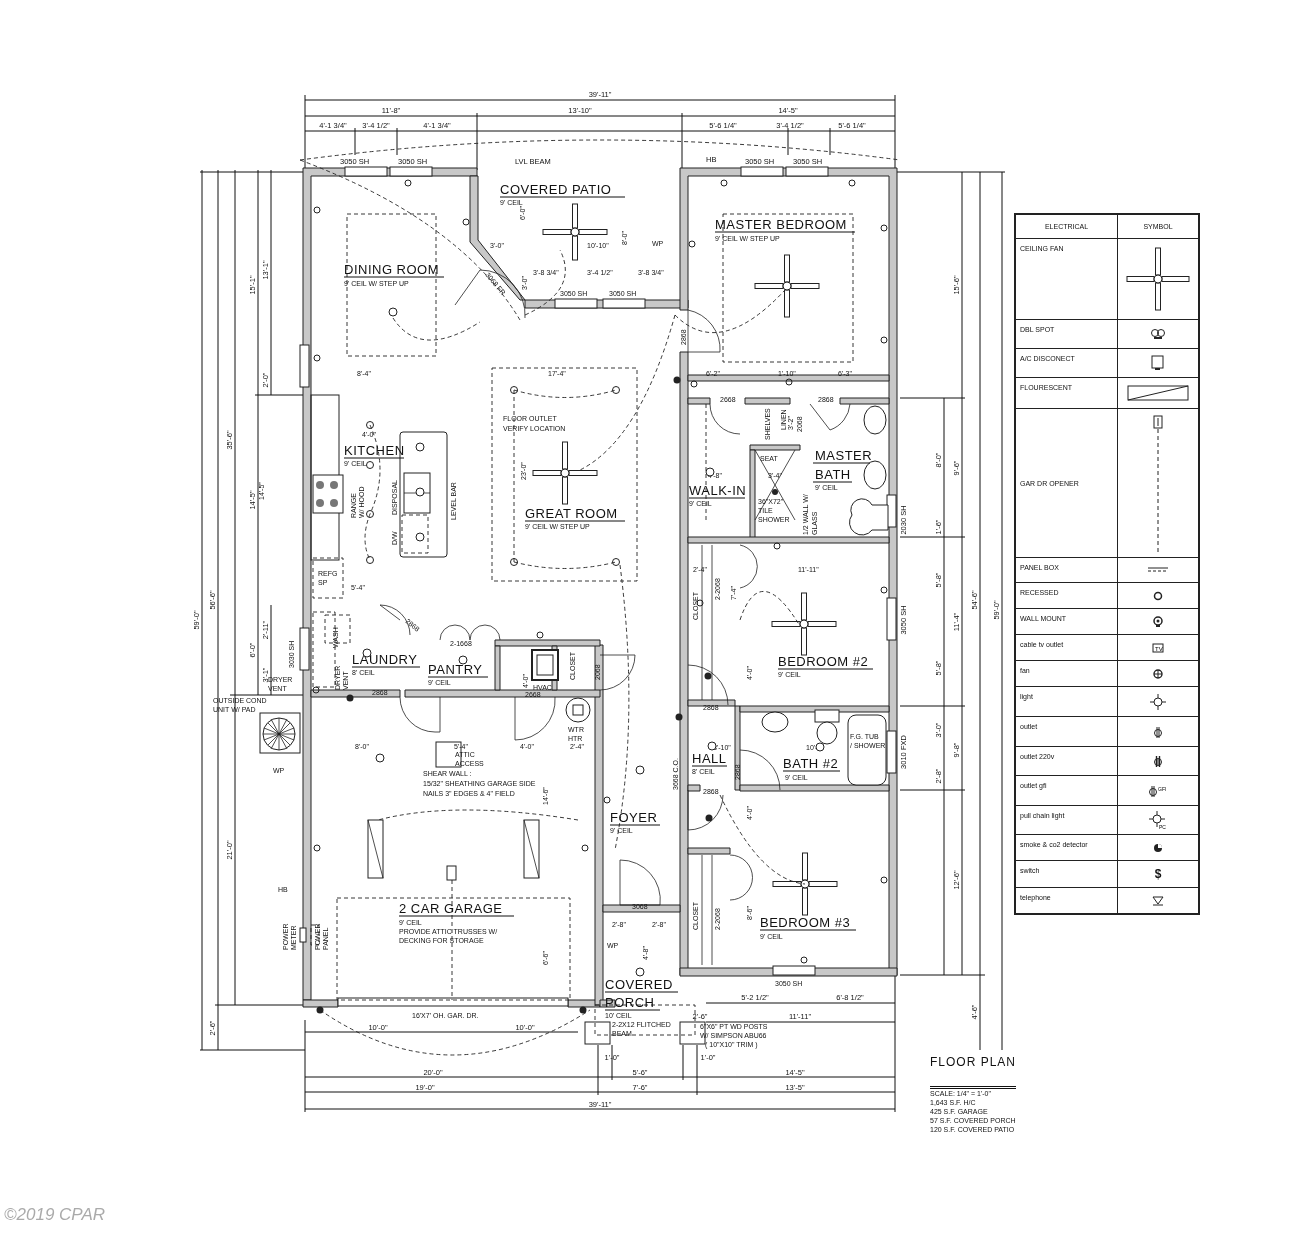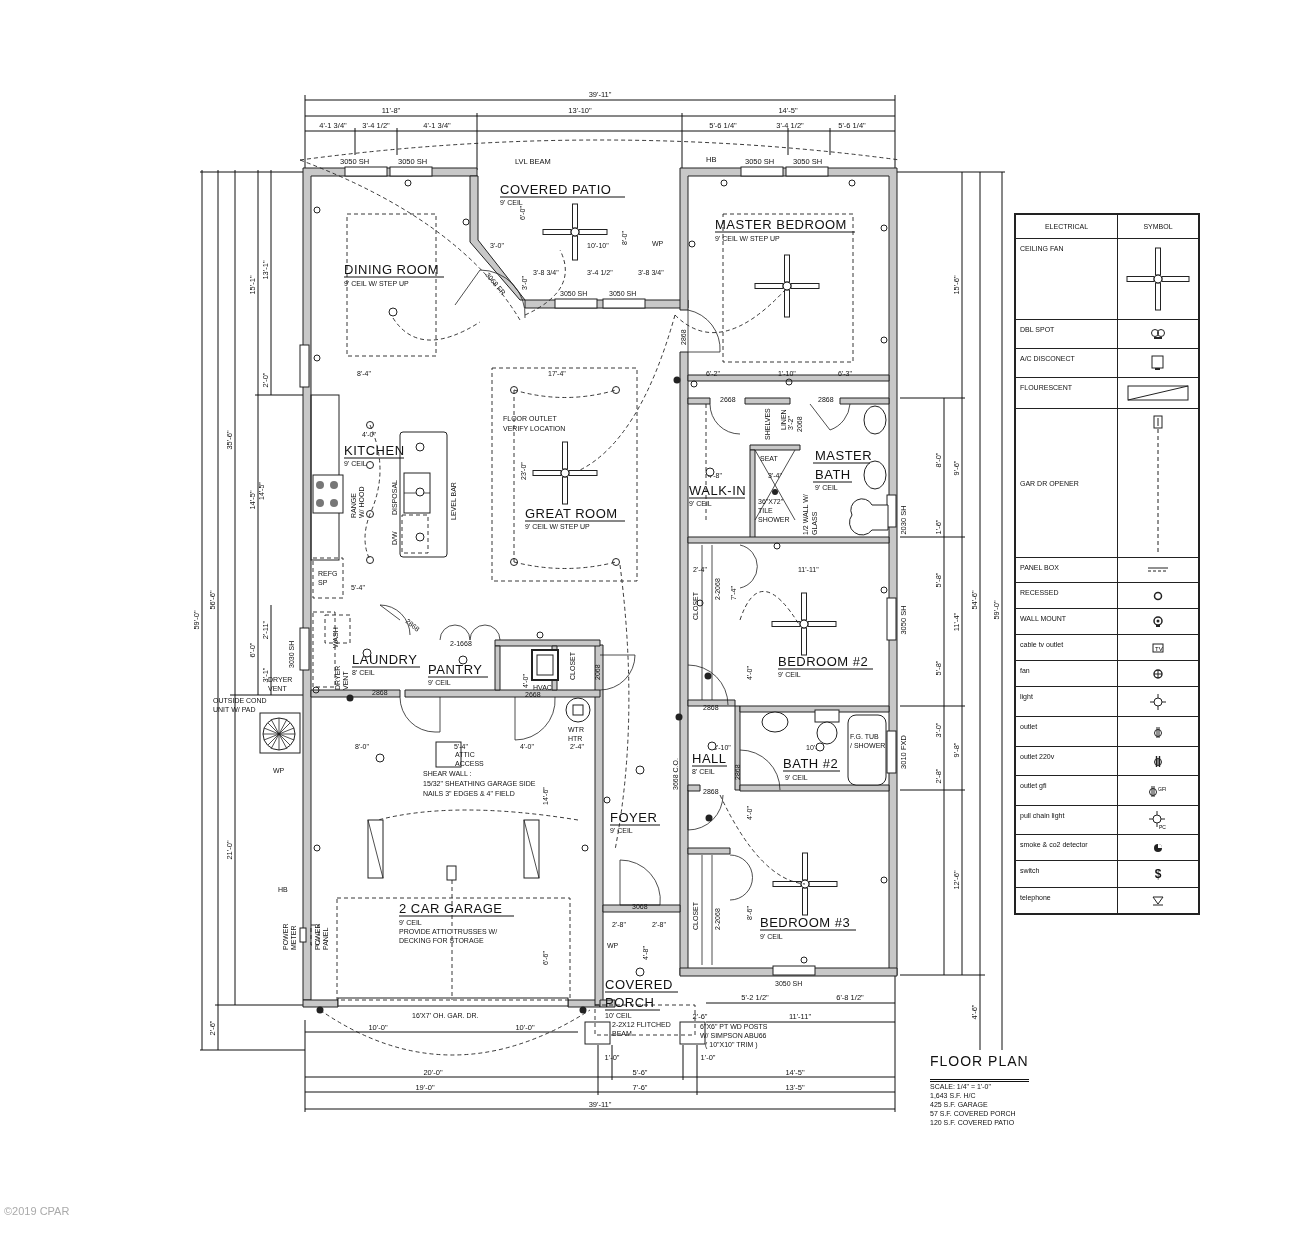--- a/index.html
+++ b/index.html
@@ -14,23 +14,23 @@
   .ln{stroke:#111;stroke-width:1;fill:none;}
   .dash{stroke:#222;stroke-width:0.9;fill:none;stroke-dasharray:4 3;}
   .thin{stroke:#222;stroke-width:0.8;fill:none;}
   #legend{position:absolute;left:1014px;top:213px;width:182px;border:2px solid #222;background:#fff;font-family:"Liberation Sans",sans-serif;font-size:7px;}
   #legend .row{display:flex;border-top:1px solid #222;}
   #legend .row:first-child{border-top:none;}
   #legend .c1{width:102px;border-right:1px solid #222;padding:6px 4px;box-sizing:border-box;}
   #legend .c2{flex:1;display:flex;align-items:center;justify-content:center;}
   #legend .hdr .c1,#legend .hdr .c2{justify-content:center;text-align:center;font-size:7px;padding:8px 0;}
   #title-block{position:absolute;left:930px;top:1052px;font-family:"Liberation Sans",sans-serif;}
-  #title-block .h{font-size:14px;letter-spacing:1px;border-bottom:3px double #111;display:inline-block;padding-bottom:10px;}
+  #title-block .h{font-size:12px;letter-spacing:1px;border-bottom:3px double #111;display:inline-block;padding-bottom:17px;}
   #title-block .l{font-size:7px;line-height:9px;}
-  #copyright{position:absolute;left:4px;top:1205px;font-family:"Liberation Sans",sans-serif;font-size:11px;color:#aaa;}
+  #copyright{position:absolute;left:4px;top:1205px;font-family:"Liberation Sans",sans-serif;font-size:17px;color:#aaa;font-style:italic;}
 </style>
 </head>
 <body>
 
 <svg id="plan" viewBox="0 0 1292 1252" xmlns="http://www.w3.org/2000/svg">
 
   <g>
     <line class="ln" x1="305" y1="100" x2="895" y2="100"></line>
     <line class="ln" x1="305" y1="116" x2="895" y2="116"></line>
     <line class="ln" x1="305" y1="131" x2="895" y2="131"></line>

